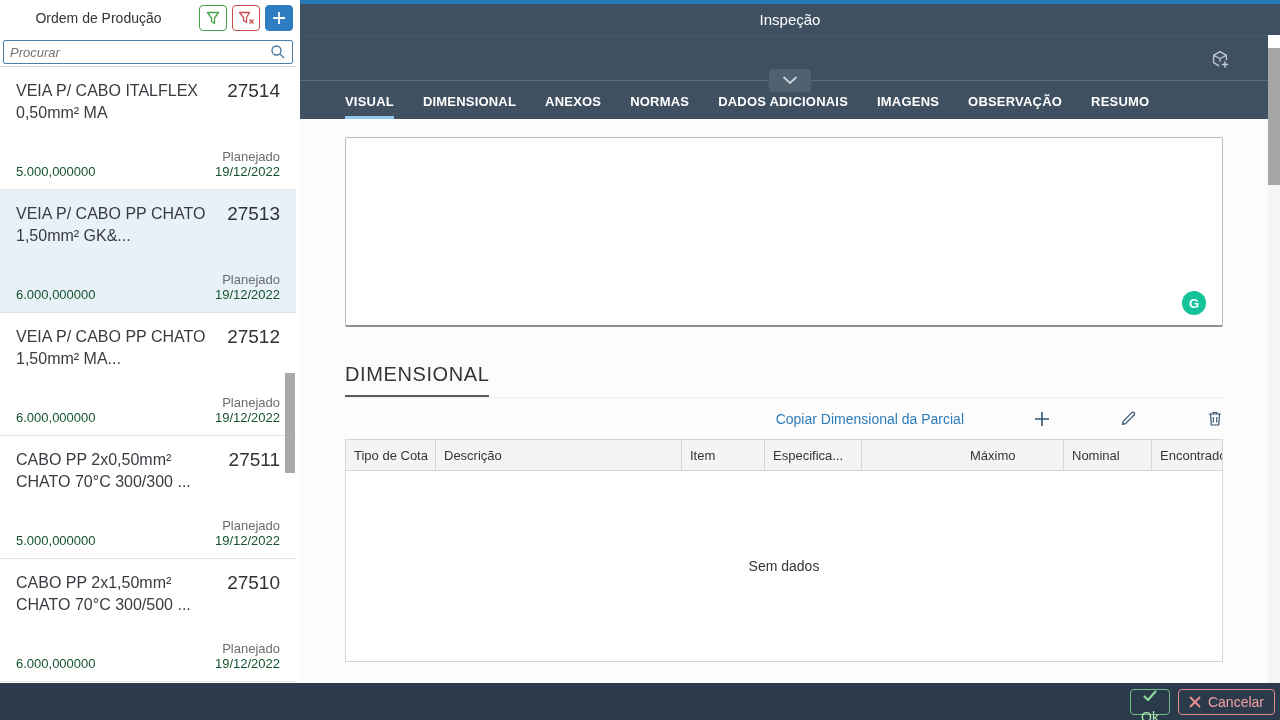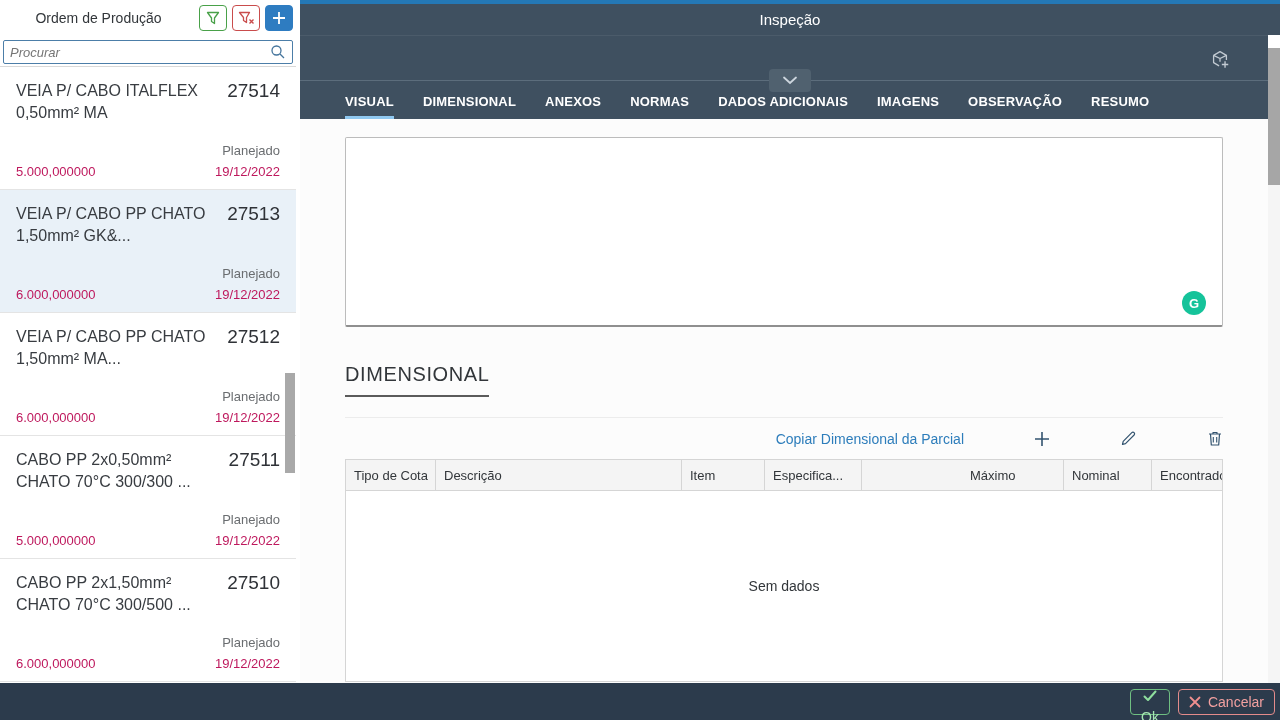--- a/index.html
+++ b/index.html
@@ -24,21 +24,21 @@
     color:#6a6d70; font-family:"Liberation Sans", sans-serif; background:transparent; }
   .sb-list { flex:1; border-top:1px solid #d9d9d9; overflow:hidden; }
   .sb-item { height:123px; padding:13px 16px 10px 16px; border-bottom:1px solid #e4e4e4;
     cursor:pointer; display:flex; flex-direction:column; }
   .sb-item.selected { background:#e9f1f8; }
   .sb-item-top { display:flex; }
   .sb-item-title { flex:1; font-size:16px; line-height:1.38; color:#383c41; padding-right:6px; }
   .sb-item-number { font-size:19px; color:#2f3237; white-space:nowrap; }
   .sb-item-status { text-align:right; font-size:13px; color:#6a6d70; margin-top:auto; }
   .sb-item-bottom { display:flex; justify-content:space-between; font-size:13px;
-    color:#be185d; margin-top:6px; }
+    color:#14532d; margin-top:0; }
   .sb-thumb { position:absolute; right:1px; top:373px; width:10px; height:100px;
     background:#a9a9a9; }
 
   .splitter { width:4px; background:#fff; }
 
   
   .main { flex:1; display:flex; flex-direction:column; background:#fcfcfc; min-width:0; }
   .blue-strip { height:4px; background:#2478b6; }
   .hdr { height:31px; background:#3f5060; color:#fff; display:flex; align-items:center;
     justify-content:center; font-size:15px; }
@@ -57,21 +57,21 @@
   .content { flex:1; padding:18px 57px 0 45px; overflow:hidden; }
   .visual-box { height:190px; background:#fff; border:1px solid #bcbcbc;
     border-bottom:2px solid #8f8f8f; border-radius:2px; position:relative; }
   .grammarly { position:absolute; right:16px; bottom:10px; width:24px; height:24px;
     border-radius:50%; background:#15c39a; color:#fff; font-size:13px; font-weight:bold;
     display:flex; align-items:center; justify-content:center; cursor:pointer; }
 
   .section-title { display:inline-block; margin-top:36px; font-size:20px; color:#32363a;
     letter-spacing:0.6px; padding-bottom:9px; border-bottom:2px solid #5b5b5b; }
   .toolbar { display:flex; justify-content:flex-end; align-items:center; height:42px;
-    border-top:1px solid #ececec; margin-top:20px;gap:44px; }
+    border-top:1px solid #ececec; margin-top:0;gap:44px; }
   .copy-link { color:#2d7dbb; font-size:14px; cursor:pointer; }
   .tb-icon { margin-left:26px; cursor:pointer; display:flex; align-items:center; }
 
   .dim-table { border:1px solid #d5d5d5; background:#fff; }
   .thead { display:flex; height:31px; background:#f4f4f4; border-bottom:1px solid #d5d5d5; }
   .th { display:flex; align-items:center; padding:0 8px; font-size:13px; color:#32363a;
     border-right:1px solid #d5d5d5; white-space:nowrap; overflow:hidden;text-align:center; }
   .th:nth-child(1){ width:90px; } .th:nth-child(2){ width:246px; } .th:nth-child(3){ width:83px; }
   .th:nth-child(4){ width:97px; } .th:nth-child(5){ width:100px;margin-top:47px; } .th:nth-child(6){ width:102px; }
   .th:nth-child(7){ width:88px; } .th:nth-child(8){ flex:1; min-width:0; border-right:none; }

